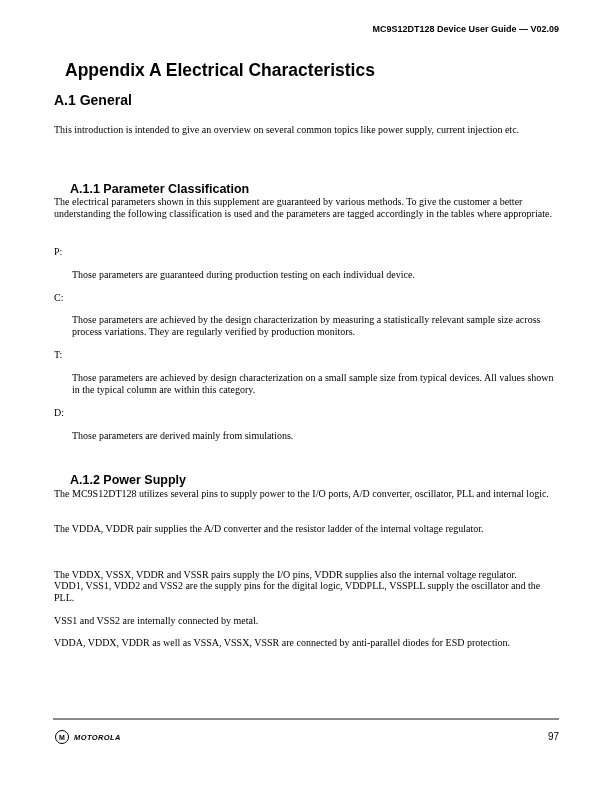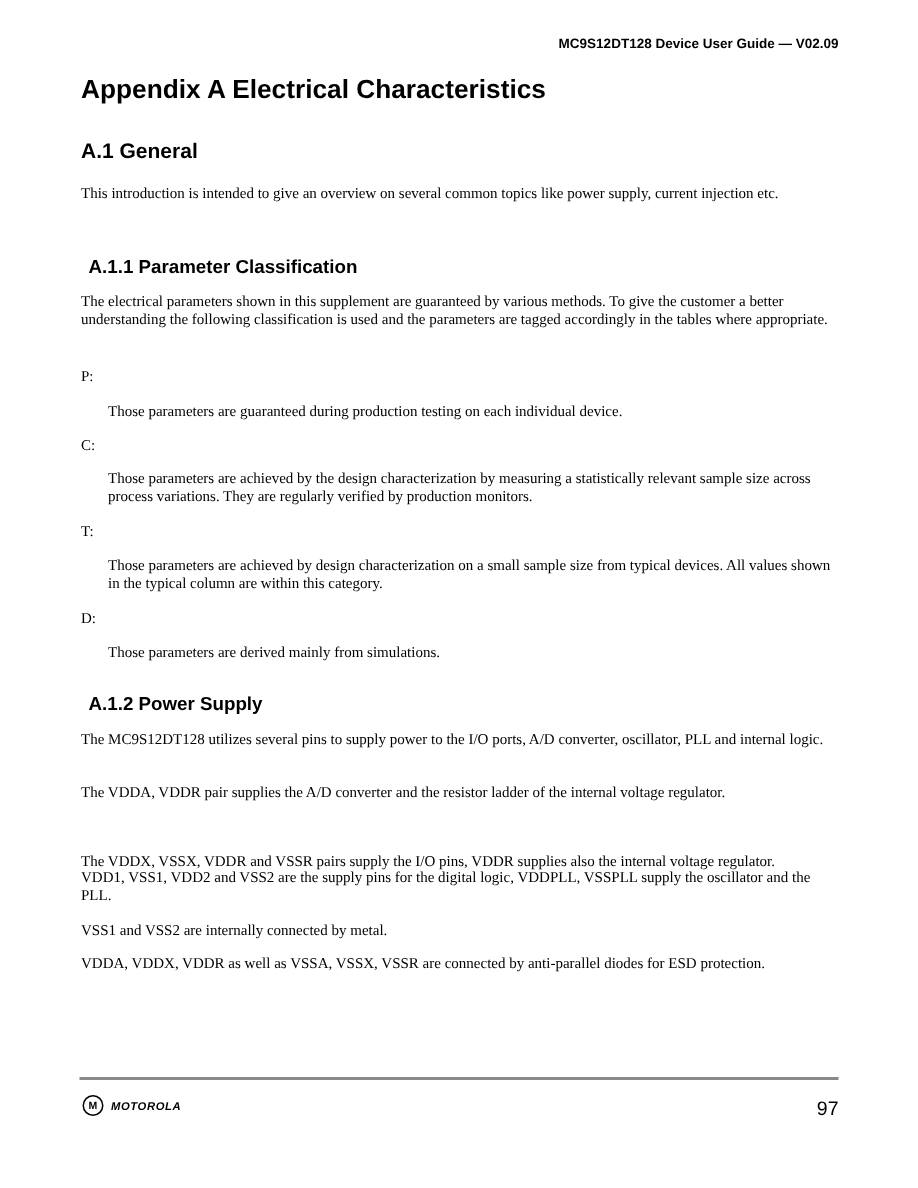--- a/index.html
+++ b/index.html
@@ -5,44 +5,44 @@
   html, body { margin: 0; padding: 0; background: #ffffff; }
   body { width: 612px; height: 792px; position: relative; overflow: hidden; color: #000; }
 
   .running-header {
     position: absolute; top: 24px; right: 53px;
     font-family: "Liberation Sans", sans-serif; font-weight: bold; font-size: 9px;
   }
   .content { position: absolute; left: 54px; top: 48px; width: 505px; }
 
   h1 { font-family: "Liberation Sans", sans-serif; font-weight: bold; font-size: 17.5px;
-       margin: 0; position: absolute; top: 1px; left: 0; white-space: nowrap; }
+       margin: 11px; position: absolute; top: 1px; left: 0; white-space: nowrap; }
   h2 { font-family: "Liberation Sans", sans-serif; font-weight: bold; font-size: 14px;
        margin: 0; position: absolute; left: 0; white-space: nowrap; }
   h3 { font-family: "Liberation Sans", sans-serif; font-weight: bold; font-size: 12.5px;
-       margin: 5px; position: absolute; left: 0; white-space: nowrap; }
+       margin: 16px; position: absolute; left: 0; white-space: nowrap; }
   p { font-family: "Liberation Serif", serif; font-size: 10px; line-height: 12.2px;
       margin: 0; position: absolute; left: 0; width: 500px; }
   p.indent { left: 18px; width: 485px; }
   .k { font-family: "Liberation Serif", serif; font-size: 10px; position: absolute; left: 0; margin: 0; }
 
   .watermark {
     position: absolute; left: 175px; top: 378px;
     font-family: "DejaVu Sans", sans-serif; font-size: 28px; color: #e8e8e8;
     letter-spacing: 10px; white-space: nowrap; z-index: -1;
   }
 
   .footer-rule { position: absolute; left: 53px; top: 718px; width: 506px; height: 2px; background: #8a8a8a; }
   .footer-logo { position: absolute; left: 55px; top: 730px; display: flex; align-items: center; gap: 5px; }
   .logo-mark { width: 12px; height: 12px; border: 1px solid #000; border-radius: 50%;
                display: flex; align-items: center; justify-content: center;
                font-family: "Liberation Sans", sans-serif; font-size: 7px; font-weight: bold; line-height: 1; }
   .logo-text { font-family: "Liberation Sans", sans-serif; font-weight: bold; font-style: italic;
                font-size: 7.5px; letter-spacing: 0.4px; }
-  .page-number { position: absolute; right: 53px; top: 731px; font-family: "Liberation Sans", sans-serif; font-size: 13px; }
+  .page-number { position: absolute; right: 53px; top: 731px; font-family: "Liberation Sans", sans-serif; font-size: 10px; }
 </style>
 </head>
 <body>
 
 <div class="running-header">MC9S12DT128 Device User Guide — V02.09</div>
 
 <div class="watermark">维库电子市场网</div>
 
 <div class="content">
   <h1>Appendix A  Electrical Characteristics</h1>

